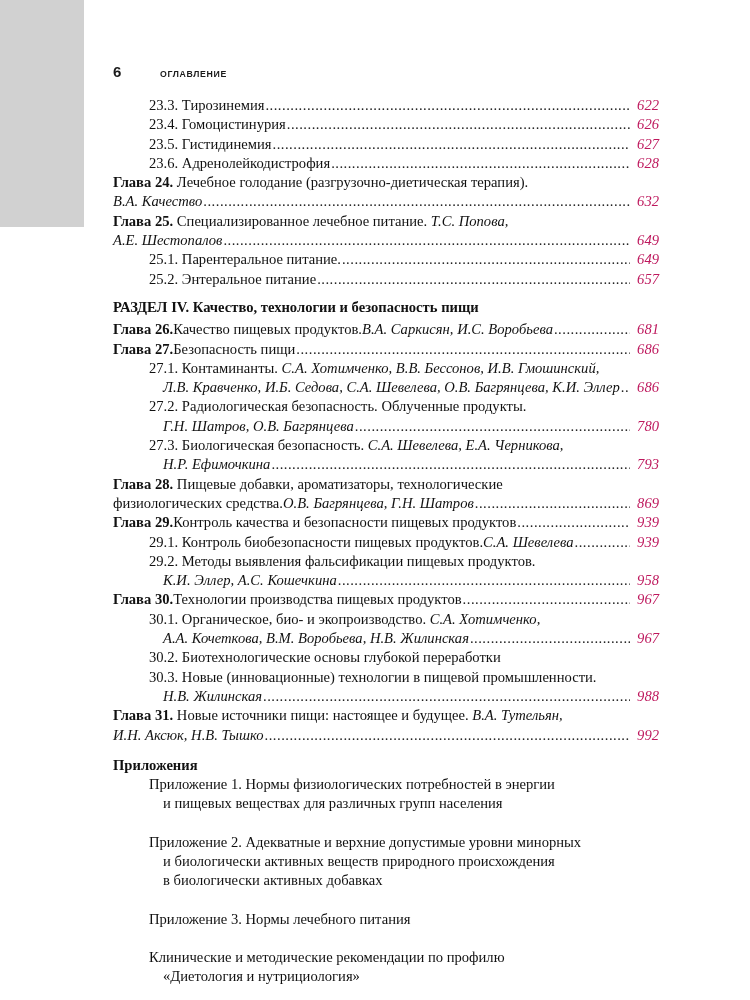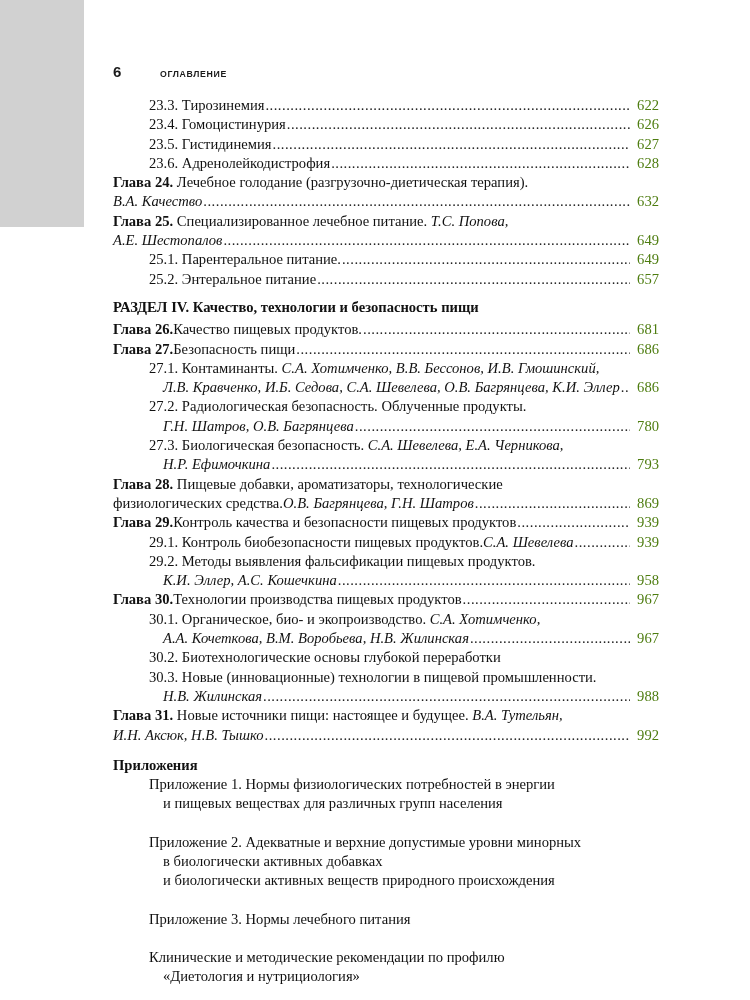--- a/index.html
+++ b/index.html
@@ -80,23 +80,24 @@
     color: #222;
     min-width: 6px;
   }
   .leader::after {
     content: "........................................................................................................................................................................";
   }
   .pageno {
     flex: 0 0 auto;
     padding-left: 2px;
     font-size: 14.6px;
-    color: #4d7c0f;
+    color: #be185d;
     text-align: right;
     min-width: 26px;
+    font-style: italic;
   }
 
   
   .plain-row {
     font-size: 14.6px;
     line-height: 19.3px;
     white-space: nowrap;
   }
 
   
@@ -183,20 +184,21 @@
           <span class="txt ">25.2. Энтеральное питание</span>
           <span class="leader"></span>
           <span class="pageno">657</span>
         </div>
         <div class="block-gap"></div>
         <div class="section-head">РАЗДЕЛ IV. Качество, технологии и безопасность пищи</div>
         <div class="block-gap-sm"></div>
         <div class="toc-line lvl-chap">
           <span class="txt bold">Глава 26.</span>
           <span class="txt "> Качество пищевых продуктов. </span>
+          <span class="txt ital">В.А. Саркисян, И.С. Воробьева</span>
           <span class="leader"></span>
           <span class="pageno">681</span>
         </div>
         <div class="toc-line lvl-chap">
           <span class="txt bold">Глава 27.</span>
           <span class="txt "> Безопасность пищи </span>
           <span class="leader"></span>
           <span class="pageno">686</span>
         </div>
         <div class="plain-row lvl-sub"><span class="txt ">27.1. Контаминанты. </span><span class="txt ital">С.А. Хотимченко, В.В. Бессонов, И.В. Гмошинский,</span></div>
@@ -271,22 +273,22 @@
 
     <div class="block-gap-sm"></div>
 
     <div class="appendix-head">Приложения</div>
 
     <div id="appendix-body">
         <div class="plain-row lvl-app">Приложение 1. Нормы физиологических потребностей в энергии</div>
         <div class="plain-row lvl-app2">и пищевых веществах для различных групп населения</div>
         <div class="block-gap-lg"></div>
         <div class="plain-row lvl-app">Приложение 2. Адекватные и верхние допустимые уровни минорных</div>
+        <div class="plain-row lvl-app2">и биологически активных веществ природного происхождения</div>
         <div class="plain-row lvl-app2">в биологически активных добавках</div>
-        <div class="plain-row lvl-app2">и биологически активных веществ природного происхождения</div>
         <div class="block-gap-lg"></div>
         <div class="plain-row lvl-app">Приложение 3. Нормы лечебного питания</div>
         <div class="block-gap-lg"></div>
         <div class="plain-row lvl-app">Клинические и методические рекомендации по профилю</div>
         <div class="plain-row lvl-app2">«Диетология и нутрициология»</div>
       </div>
 
     <div class="block-gap-xl"></div>
 
   </div>

